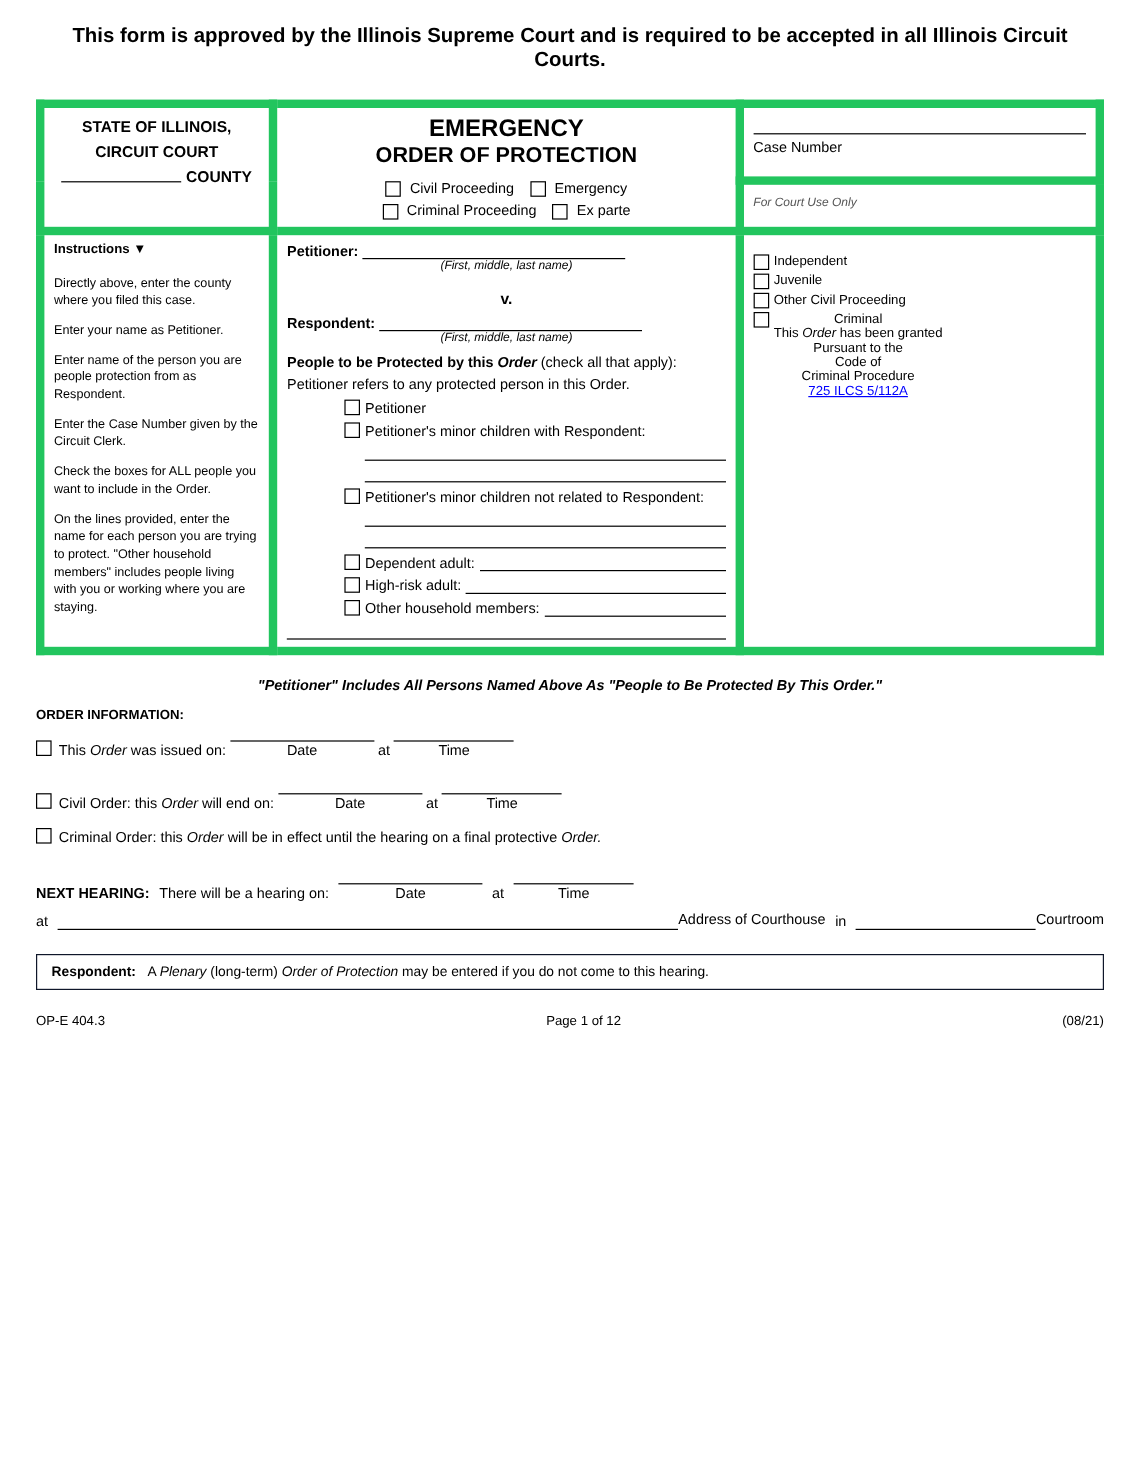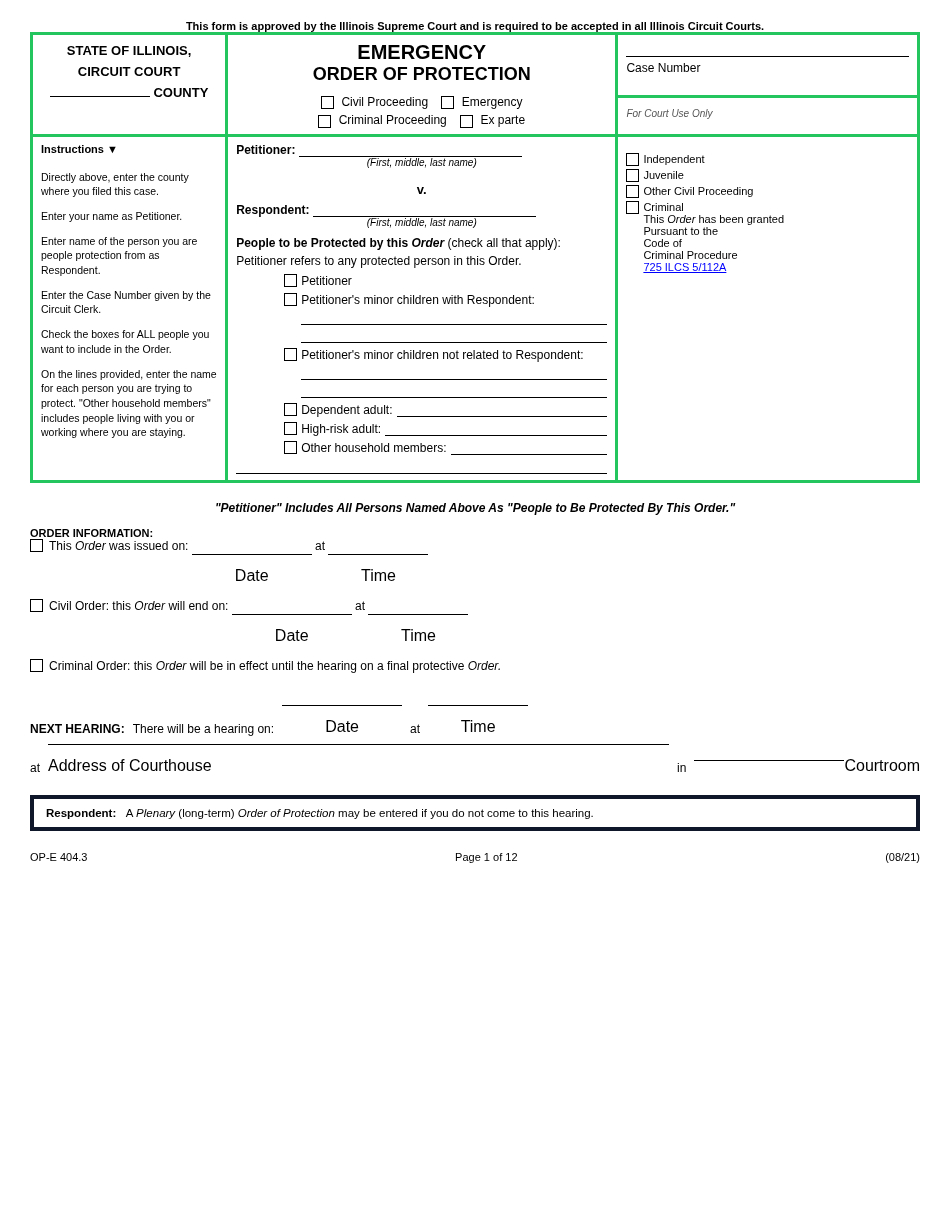--- a/index.html
+++ b/index.html
@@ -8,30 +8,30 @@
       font-size: 12px;
       background: #fff;
       color: #000;
       width: 950px;
       min-height: 1230px;
       padding: 20px 30px;
     }
     .top-notice {
       text-align: center;
       font-weight: bold;
-      font-size: 11px;
-      margin-bottom: 0;
+      font-size: 17px;
+      margin-bottom: 23px;
     }
     .main-table {
       width: 100%;
       border-collapse: collapse;
       border: 1px solid #000;
     }
     .main-table td, .main-table th {
-      border: 3px solid #22c55e;
+      border: 7px solid #22c55e;
       vertical-align: top;
       padding: 6px 8px;
     }
     .state-cell {
       width: 22%;
       text-align: center;
       font-weight: bold;
       font-size: 13px;
       line-height: 1.6;
     }
@@ -127,20 +127,21 @@
       margin-top: 4px;
     }
     .right-checkboxes {
       margin-top: 10px;
     }
     .right-check-row {
       display: flex;
       align-items: flex-start;
       margin: 3px 0;
       font-size: 11px;
+      text-align: center;
     }
     .link-text {
       color: #00f;
       text-decoration: underline;
     }
     .italic-notice {
       font-style: italic;
       font-weight: bold;
       text-align: center;
       font-size: 12px;
@@ -148,20 +149,21 @@
     }
     .order-info-section {
       margin: 10px 0;
     }
     .order-info-title {
       font-weight: bold;
       font-size: 11px;
     }
     .order-row {
       display: flex;
+      align-items: flex-end;
       margin-bottom: 14px;
       font-size: 12px;
     }
     .order-row .checkbox-inline {
       flex-shrink: 0;
       margin-right: 6px;
       margin-bottom: 2px;
     }
     .date-field {
       border-bottom: 1px solid #000;
@@ -169,24 +171,23 @@
       width: 120px;
       height: 16px;
     }
     .time-field {
       border-bottom: 1px solid #000;
       display: inline-block;
       width: 100px;
       height: 16px;
     }
     .label-under {
-      font-size: 16px;
+      font-size: 12px;
       text-align: center;
       display: block;
-      margin-top: 12px;
     }
     .field-group {
       display: inline-flex;
       flex-direction: column;
       align-items: center;
     }
     .next-hearing-section {
       margin: 16px 0;
       font-size: 12px;
     }
@@ -200,21 +201,21 @@
       border-bottom: 1px solid #000;
       flex: 1;
       height: 16px;
     }
     .courtroom-field {
       border-bottom: 1px solid #000;
       width: 150px;
       height: 16px;
     }
     .respondent-notice {
-      border: 4px solid #0f172a;
+      border: 1px solid #0f172a;
       padding: 8px 12px;
       margin-top: 20px;
       font-size: 11.5px;
     }
     .footer-row {
       display: flex;
       justify-content: space-between;
       margin-top: 20px;
       font-size: 11px;
     }
@@ -447,21 +448,21 @@
     </div>
     <span>at</span>
     <div class="field-group">
       <span class="time-field"></span>
       <span class="label-under">Time</span>
     </div>
   </div>
 
   <div class="courthouse-row">
     <span>at</span>
-    <div style="flex:1; display:flex; flex-direction:column;">
+    <div style="flex:1; display:flex; flex-direction:row;">
       <div class="address-field"></div>
       <span class="label-under" style="text-align:left;">Address of Courthouse</span>
     </div>
     <span>in</span>
     <div style="display:flex; flex-direction:row;">
       <div class="courtroom-field"></div>
       <span class="label-under">Courtroom</span>
     </div>
   </div>
 </div>

